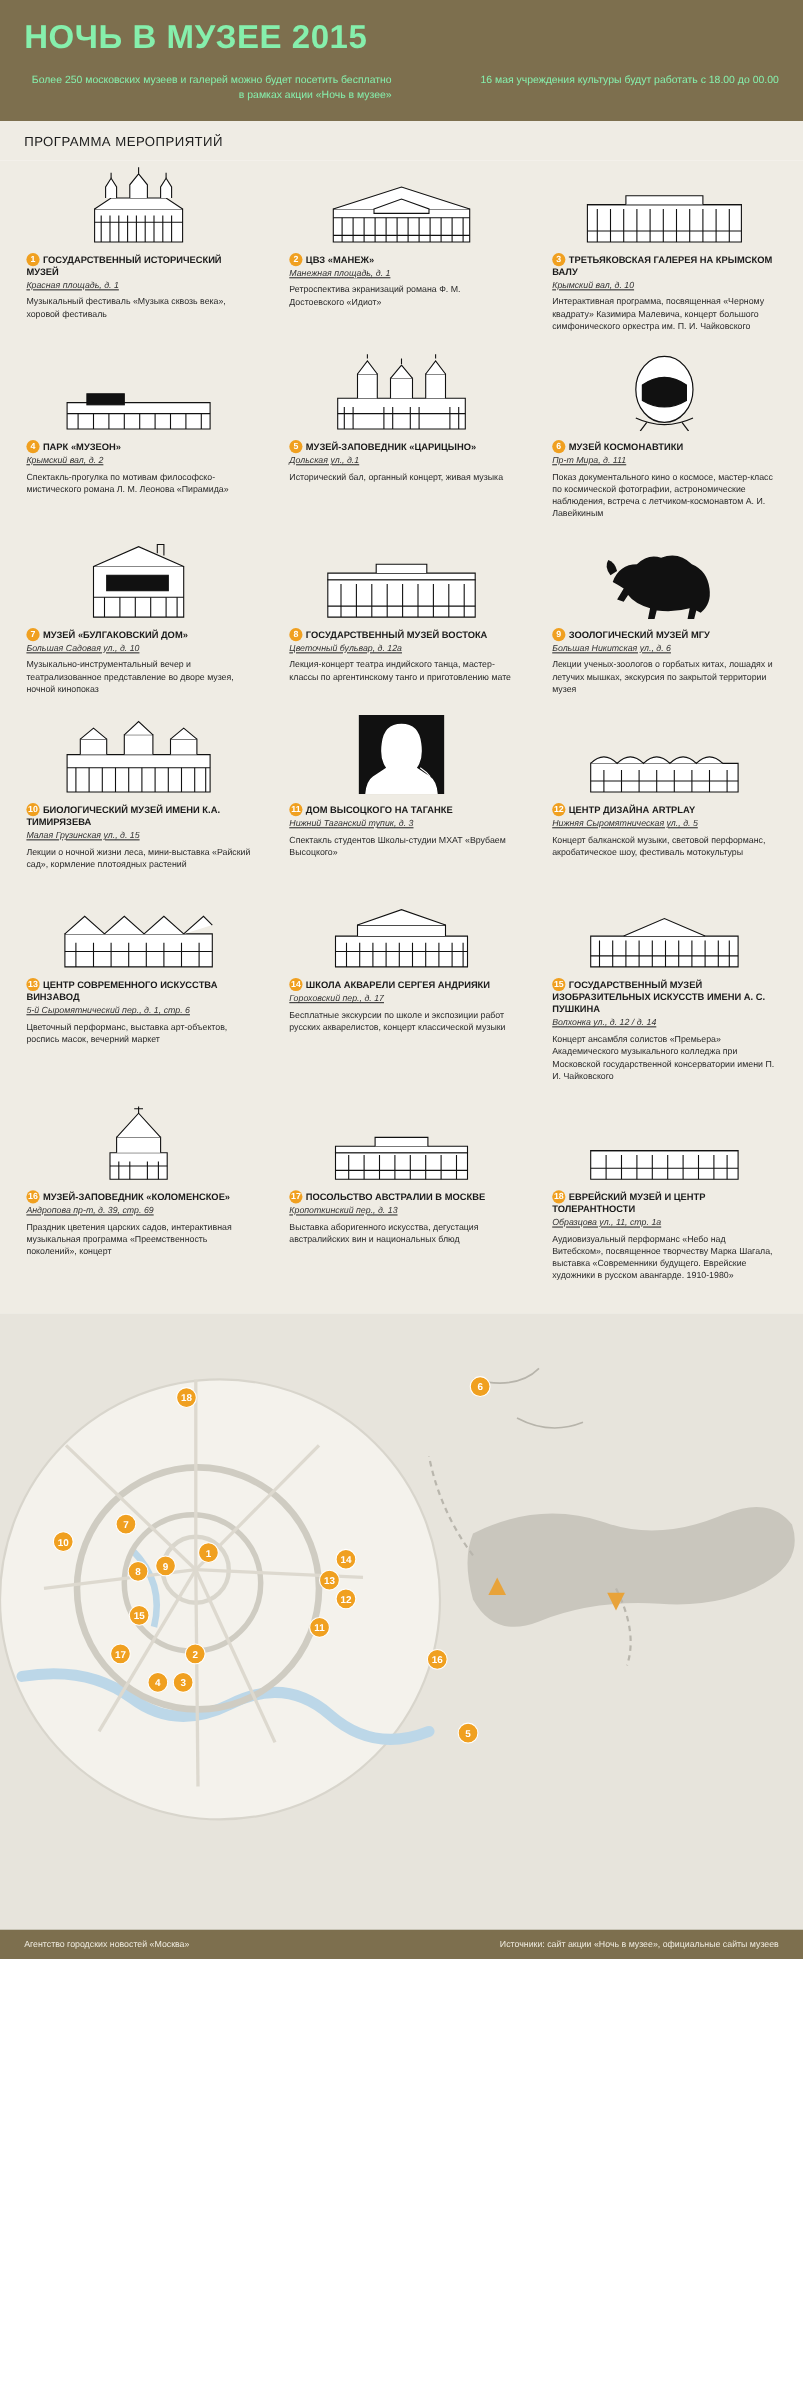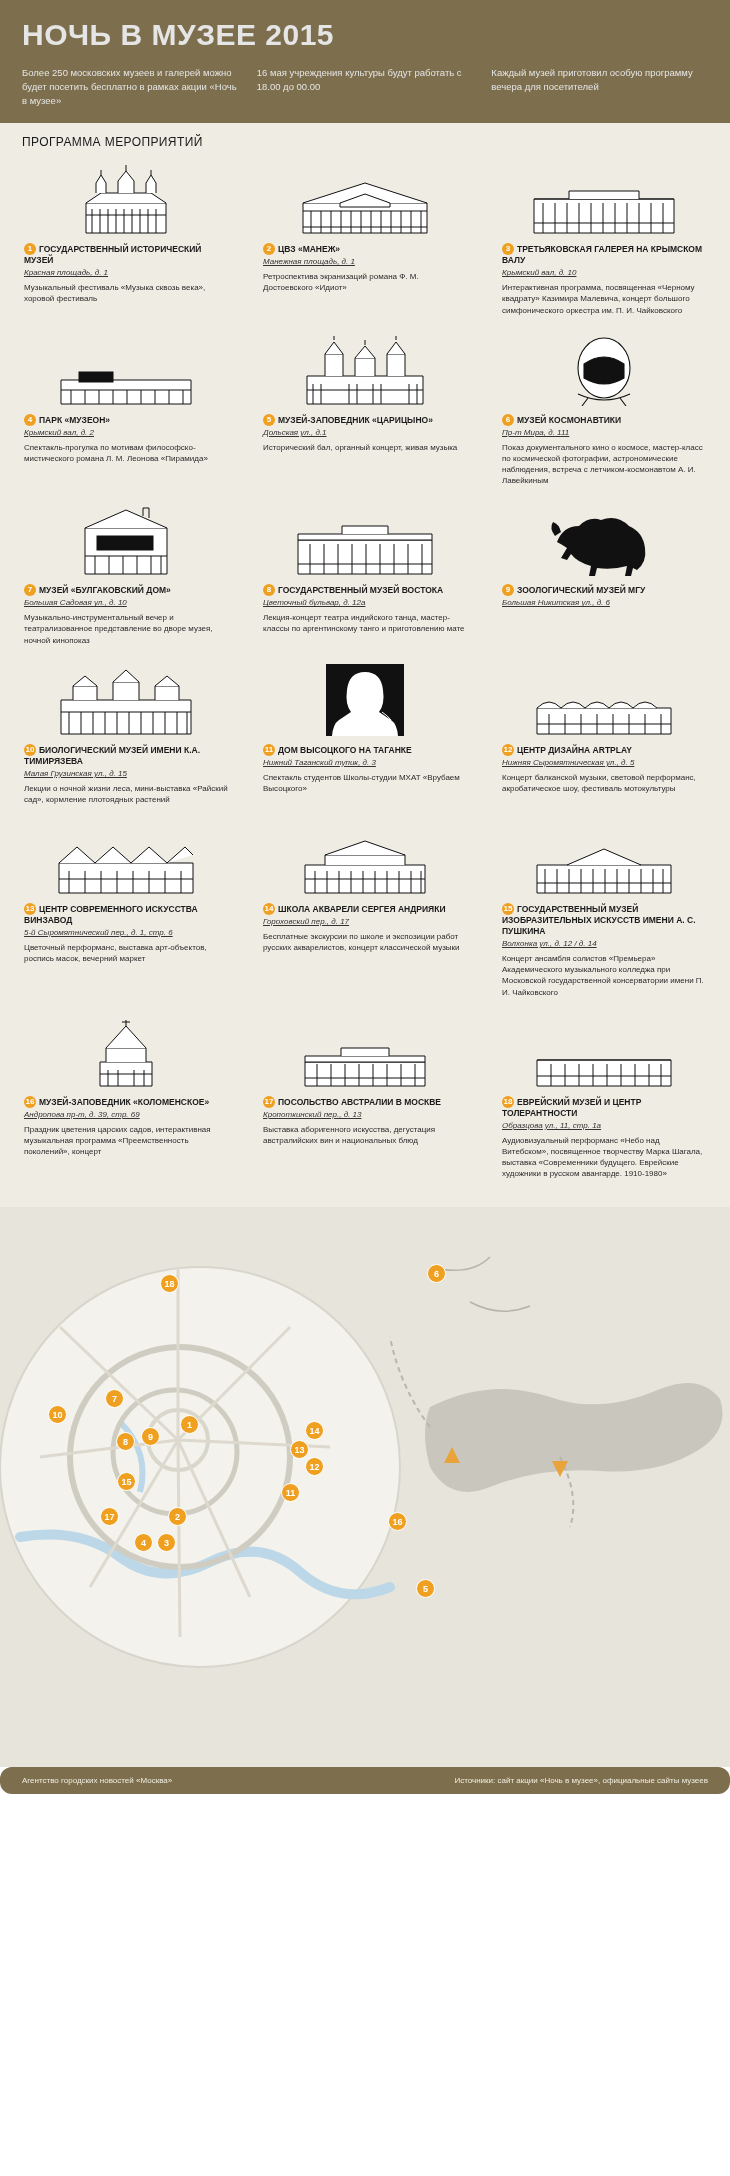--- a/index.html
+++ b/index.html
@@ -7,37 +7,38 @@
     width: 730px;
     font-family: "Liberation Sans", sans-serif;
     background: #ffffff;
     color: #1a1a1a;
   }
   .page { width: 730px; position: relative; background:#ffffff; }
 
   
   .header {
     background: #7d6f4e;
-    color: #e5e5e5;
+    color: #86efac;
     padding: 18px 22px 16px 22px;
   }
   .header h1 {
     font-size: 30px;
     font-weight: bold;
     letter-spacing: 0.5px;
     margin-bottom: 14px;
   }
   .header-cols {
     display: flex;
     gap: 18px;
   }
   .header-col {
     flex: 1;
     font-size: 9.5px;
     line-height: 1.45;
+    text-align: right;
   }
 
   
   .section-bar {
     background: #efece4;
     padding: 12px 22px 10px 22px;
   }
   .section-bar h2 {
     font-size: 12px;
     font-weight: normal;
@@ -122,34 +123,32 @@
   }
 
   
   .footer {
     background: #7d6f4e;
     color: #f0ece0;
     font-size: 8px;
     padding: 9px 22px;
     display: flex;
     justify-content: space-between;
-    border-radius: 12px;
   }
 </style>
 </head>
 <body>
 
 <div class="page">
 
   <div class="header">
     <h1>НОЧЬ В МУЗЕЕ 2015</h1>
     <div class="header-cols">
       <div class="header-col">Более 250 московских музеев и галерей можно будет посетить бесплатно в рамках акции «Ночь в музее»</div>
       <div class="header-col">16 мая учреждения культуры будут работать с 18.00 до 00.00</div>
-      <div class="header-col">Каждый музей приготовил особую программу вечера для посетителей</div>
     </div>
   </div>
 
   <div class="section-bar">
     <h2>ПРОГРАММА МЕРОПРИЯТИЙ</h2>
   </div>
 
   <div class="grid-wrap">
 
     <div class="row">
@@ -301,20 +300,21 @@
         <div class="thumb">
           <svg width="130" height="62" viewBox="0 0 130 62">
             <g fill="#111" stroke="none">
               <path d="M18 28 q6 -16 22 -16 q10 -10 22 -6 q16 -6 28 6 q14 6 16 22 q2 14 -8 22 l-4 -2 l-2 8 h-6 l2 -10 q-14 4 -30 2 l-2 8 h-6 l2 -10 q-14 -4 -20 -12 l-4 6 l-6 -2 l6 -10 q-6 -4 -10 -6 z"></path>
               <path d="M16 22 q-6 -8 -2 -14 q6 2 8 10 z"></path>
             </g>
           </svg>
         </div>
         <div class="entry-title"><span class="num">9</span><span>ЗООЛОГИЧЕСКИЙ МУЗЕЙ МГУ</span></div>
         <div class="addr">Большая Никитская ул., д. 6</div>
+        <div class="desc">Лекции ученых-зоологов о горбатых китах, лошадях и летучих мышках, экскурсия по закрытой территории музея</div>
       </div>
     </div>
 
     <div class="row">
       <div class="cell">
         <div class="thumb">
           <svg width="150" height="72" viewBox="0 0 150 72">
             <g fill="none" stroke="#111" stroke-width="1">
               <path d="M10 70 h130 v-34 h-130 z" fill="#fff"></path>
               <path d="M22 36 v-14 h24 v14 M104 36 v-14 h24 v14" fill="#fff"></path>

